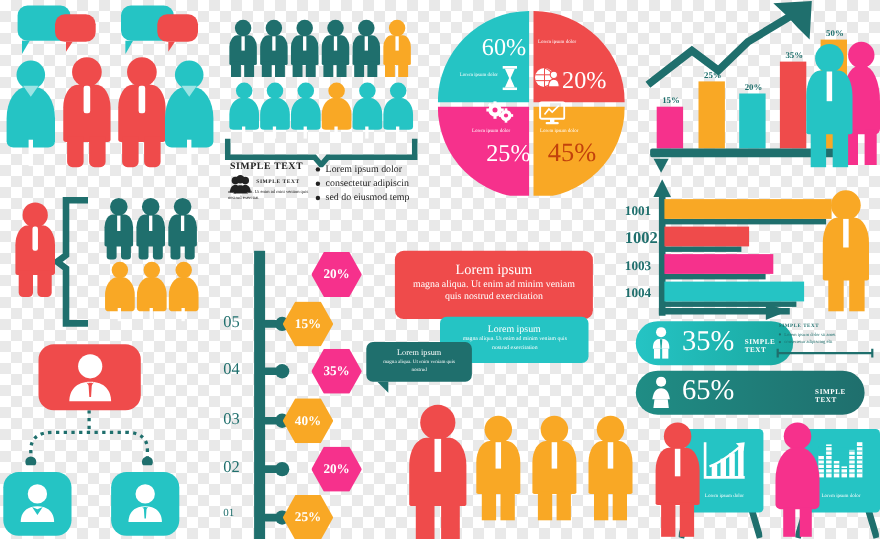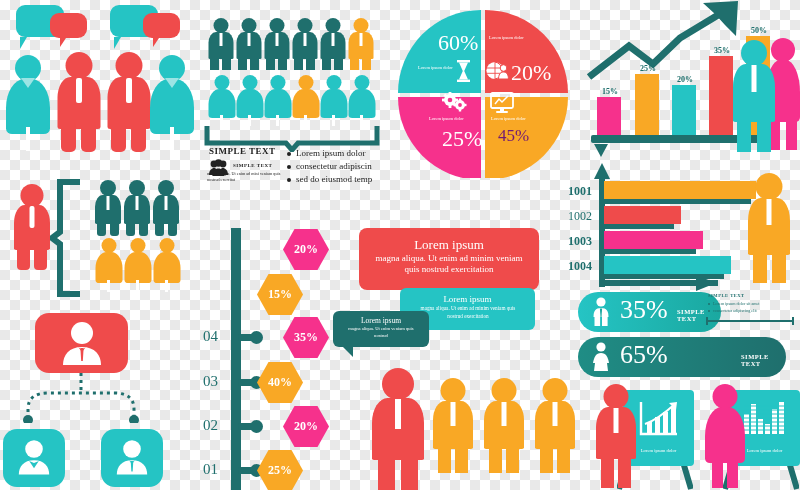--- a/index.html
+++ b/index.html
@@ -298,21 +298,21 @@
   <div style="position:absolute;left:113px;top:52px;font-size:22px;color:#fff;">20%</div>
   <div style="position:absolute;left:91px;top:27px;font-size:4.5px;color:#fff;">Lorem ipsum dolor</div>
   <svg width="24" height="20" viewBox="0 0 24 20" style="position:absolute;left:88px;top:53px;">
     <circle cx="9" cy="9.5" r="8.6" fill="#fff"></circle>
     <path d="M9 1 A8.6 8.6 0 0 1 9 18" fill="none" stroke="#ef4b4b" stroke-width="1"></path>
     <path d="M0.7 7 H17.3 M0.7 12.3 H17.3 M9 1 V18" stroke="#ef4b4b" stroke-width="0.9" fill="none"></path>
     <circle cx="17.5" cy="7" r="3.3" fill="#fff" stroke="#ef4b4b" stroke-width="1"></circle>
     <path d="M17.5 11 C13.8 11 12.6 14 12.6 18 H22.4 C22.4 14 21.2 11 17.5 11 Z" fill="#fff" stroke="#ef4b4b" stroke-width="1"></path>
   </svg>
 
-  <div style="position:absolute;left:100px;top:118px;font-size:17px;color:#701a75;">45%</div>
+  <div style="position:absolute;left:100px;top:118px;font-size:24px;color:#c2410c;">45%</div>
   <div style="position:absolute;left:93px;top:108px;font-size:4.5px;color:#fff;">Lorem ipsum dolor</div>
   <svg width="24" height="22" viewBox="0 0 24 22" style="position:absolute;left:92px;top:84px;">
     <rect x="1" y="1" width="22" height="15" rx="1.5" fill="none" stroke="#fff" stroke-width="1.8"></rect>
     <path d="M5 12 L9 7 L12 10 L18 4" fill="none" stroke="#fff" stroke-width="1.5"></path>
     <rect x="10" y="16" width="4" height="3" fill="#fff"></rect>
     <rect x="6" y="19" width="12" height="2" rx="1" fill="#fff"></rect>
   </svg>
 
   <div style="position:absolute;left:44px;top:118px;font-size:22px;color:#fff;">25%</div>
   <div style="position:absolute;left:31px;top:108px;font-size:4.5px;color:#fff;">Lorem ipsum dolor</div>
@@ -387,21 +387,21 @@
     <path d="M12 0 L20 16 L4 16 Z" fill="#1f6f6d"></path>
   </svg>
   <svg width="22" height="18" viewBox="0 0 22 18" style="position:absolute;left:130px;top:111px;">
     <path d="M0 1 L20 9 L0 17 Z" fill="#1f6f6d"></path>
   </svg>
 
   <div style="position:absolute;left:2px;top:21px;font-size:12px;color:#1f6f6d;font-weight:bold;">1001</div>
   <div style="position:absolute;left:38px;top:36px;width:147px;height:5px;background:#1f6f6d;"></div>
   <div style="position:absolute;left:38px;top:18px;width:152px;height:18px;background:#f9a825;"></div>
 
-  <div style="position:absolute;left:2px;top:46px;font-size:12px;color:#1f6f6d;font-weight:normal;">1002</div>
+  <div style="position:absolute;left:2px;top:46px;font-size:15px;color:#1f6f6d;font-weight:bold;">1002</div>
   <div style="position:absolute;left:38px;top:61px;width:70px;height:5px;background:#1f6f6d;"></div>
   <div style="position:absolute;left:38px;top:43px;width:77px;height:18px;background:#ef4b4b;"></div>
 
   <div style="position:absolute;left:2px;top:71px;font-size:12px;color:#1f6f6d;font-weight:bold;">1003</div>
   <div style="position:absolute;left:38px;top:86px;width:92px;height:5px;background:#1f6f6d;"></div>
   <div style="position:absolute;left:38px;top:68px;width:99px;height:18px;background:#f6318c;"></div>
 
   <div style="position:absolute;left:2px;top:96px;font-size:12px;color:#1f6f6d;font-weight:bold;">1004</div>
   <div style="position:absolute;left:38px;top:111px;width:120px;height:5px;background:#1f6f6d;"></div>
   <div style="position:absolute;left:38px;top:93px;width:127px;height:18px;background:#25c4c4;"></div>
@@ -451,20 +451,25 @@
 </div>
 
 <div class="abs" style="left:198px;top:228px;width:130px;height:262px;">
   <div style="position:absolute;left:33px;top:0;width:10px;height:262px;background:#1f6f6d;"></div>
 
   <div class="hex" style="left:85px;top:1px;width:46px;height:41px;font-size:12px;">
     <div class="hexshape" style="background:#f6318c;"></div>
     <span>20%</span>
   </div>
 
+  <div style="position:absolute;left:0;top:51px;width:130px;height:36px;">
+    <div style="position:absolute;left:5px;top:6px;font-size:15px;color:#1f6f6d;">05</div>
+    <div style="position:absolute;left:40px;top:12px;width:16px;height:7px;background:#1f6f6d;border-radius:4px;"></div>
+    <div style="position:absolute;left:52px;top:9px;width:13px;height:13px;border-radius:50%;background:#1f6f6d;"></div>
+  </div>
   <div class="hex" style="left:59px;top:46px;width:46px;height:41px;font-size:12px;">
     <div class="hexshape" style="background:#f9a825;"></div>
     <span>15%</span>
   </div>
 
   <div style="position:absolute;left:0;top:94px;width:130px;height:36px;">
     <div style="position:absolute;left:5px;top:6px;font-size:15px;color:#1f6f6d;text-align:right;">04</div>
     <div style="position:absolute;left:40px;top:12px;width:16px;height:7px;background:#1f6f6d;border-radius:4px;"></div>
     <div style="position:absolute;left:52px;top:9px;width:13px;height:13px;border-radius:50%;background:#1f6f6d;"></div>
   </div>
@@ -487,21 +492,21 @@
     <div style="position:absolute;left:5px;top:6px;font-size:15px;color:#1f6f6d;">02</div>
     <div style="position:absolute;left:40px;top:12px;width:16px;height:7px;background:#1f6f6d;border-radius:4px;"></div>
     <div style="position:absolute;left:52px;top:9px;width:13px;height:13px;border-radius:50%;background:#1f6f6d;"></div>
   </div>
   <div class="hex" style="left:85px;top:178px;width:46px;height:41px;font-size:12px;">
     <div class="hexshape" style="background:#f6318c;"></div>
     <span>20%</span>
   </div>
 
   <div style="position:absolute;left:0;top:227px;width:130px;height:36px;">
-    <div style="position:absolute;left:5px;top:6px;font-size:15px;color:#1f6f6d;">01</div>
+    <div style="position:absolute;left:5px;top:6px;font-size:10px;color:#1f6f6d;">01</div>
     <div style="position:absolute;left:40px;top:12px;width:16px;height:7px;background:#1f6f6d;border-radius:4px;"></div>
     <div style="position:absolute;left:52px;top:9px;width:13px;height:13px;border-radius:50%;background:#1f6f6d;"></div>
   </div>
   <div class="hex" style="left:59px;top:222px;width:46px;height:41px;font-size:12px;">
     <div class="hexshape" style="background:#f9a825;"></div>
     <span>25%</span>
   </div>
 </div>
 
 <div class="abs" style="left:359px;top:228px;width:180px;height:62px;background:#ef4b4b;border-radius:8px;">

